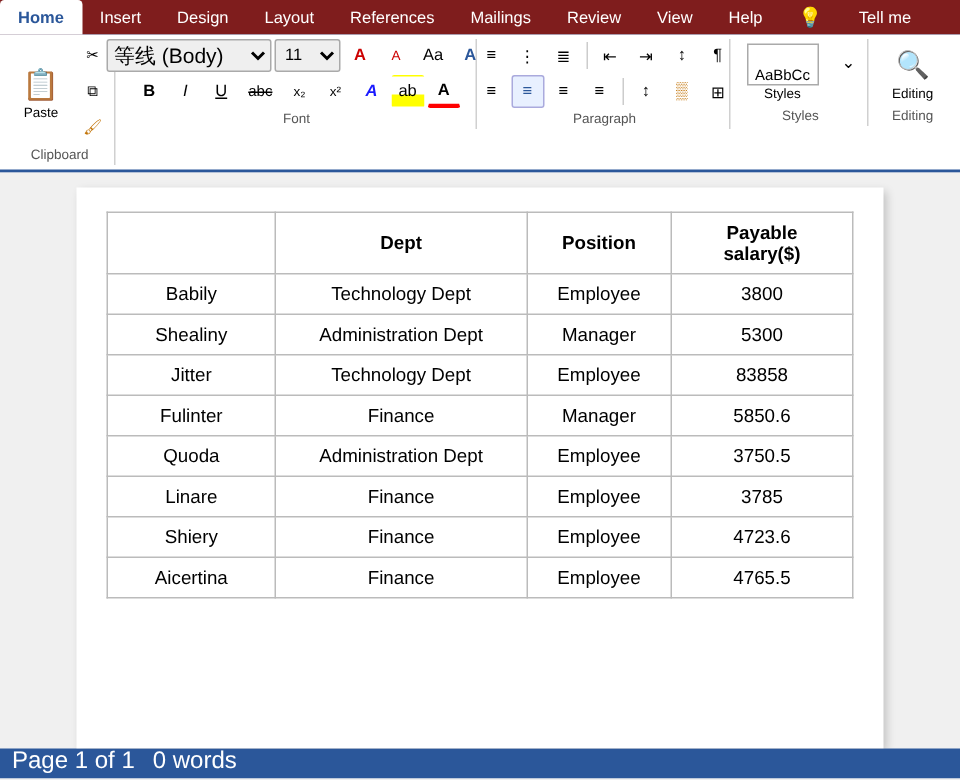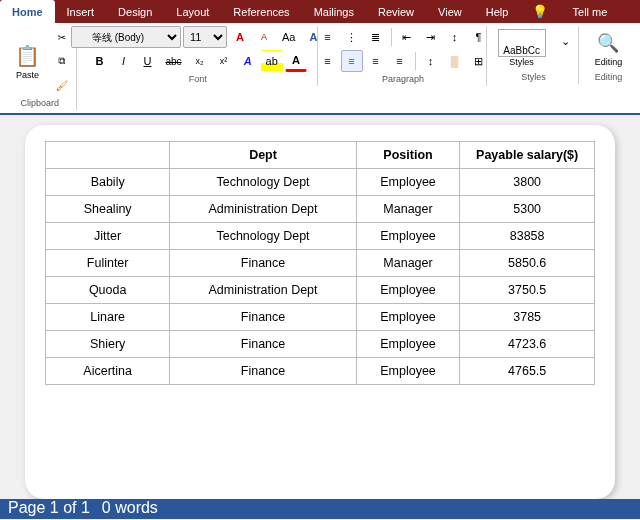--- a/index.html
+++ b/index.html
@@ -59,22 +59,22 @@
       align-items: center;
     }
     .icon-lg {
       width: 28px; height: 28px;
       display: flex;
       align-items: center;
       justify-content: center;
       font-size: 18px;
     }
     .font-select {
-      width: 110px; height: 22px; font-size: 10px;
-      border: 1px solid #aaa; border-radius: 2px; padding: 0 16px;
+      width: 110px; height: 22px; font-size: 14px;
+      border: 1px solid #aaa; border-radius: 2px; padding: 0 0;
     }
     .size-select {
       width: 44px; height: 22px; font-size: 11px;
       border: 1px solid #aaa; border-radius: 2px; padding: 0 2px;
     }
     .small-btn {
       height: 22px; min-width: 22px; padding: 0 4px;
       border: 1px solid transparent; border-radius: 2px;
       background: transparent; cursor: pointer; font-size: 11px;
     }
@@ -85,24 +85,23 @@
       background: #f0f0f0;
       width: 640px;
       height: 384px;
       overflow: hidden;
       display: flex;
       justify-content: center;
       padding-top: 10px;
     }
     .page {
       background: white;
-      width: 590px;
+      width: 538px;
       box-shadow: 2px 2px 6px rgba(0,0,0,0.2);
       padding: 16px 20px;
-      border-radius: 19px;
     }
 
     
     .data-table {
       border-collapse: collapse;
       width: 100%;
       font-size: 12.5px;
     }
     .data-table th, .data-table td {
       border: 1px solid #bbb;

